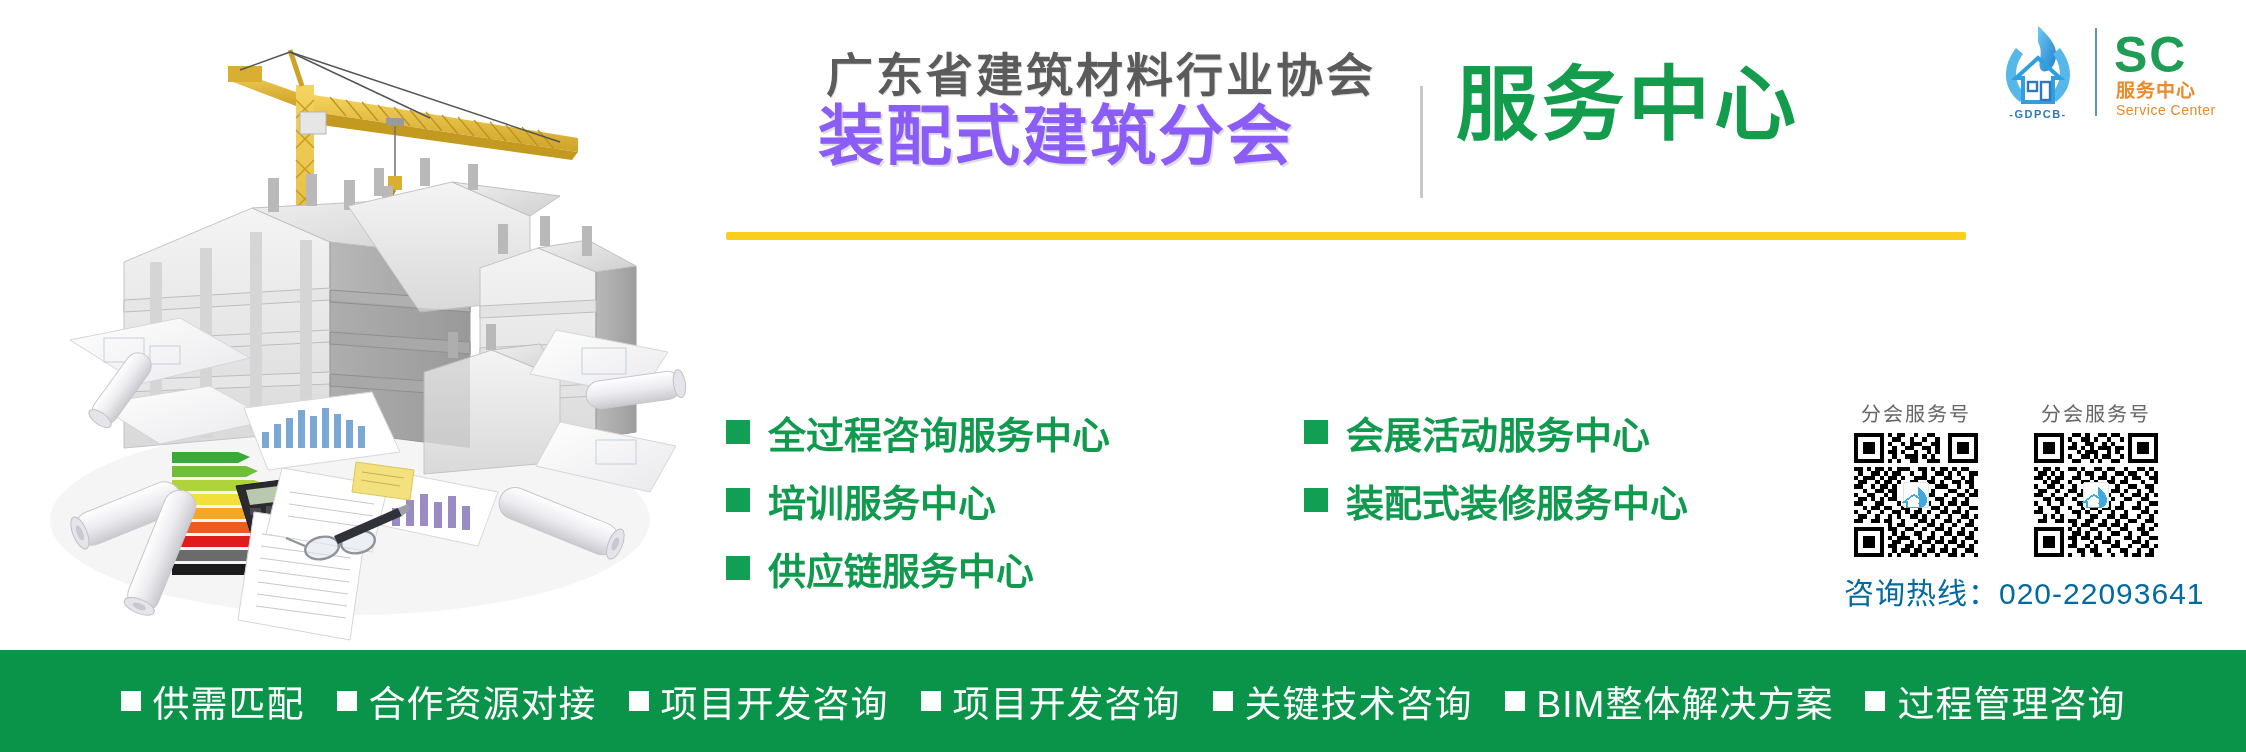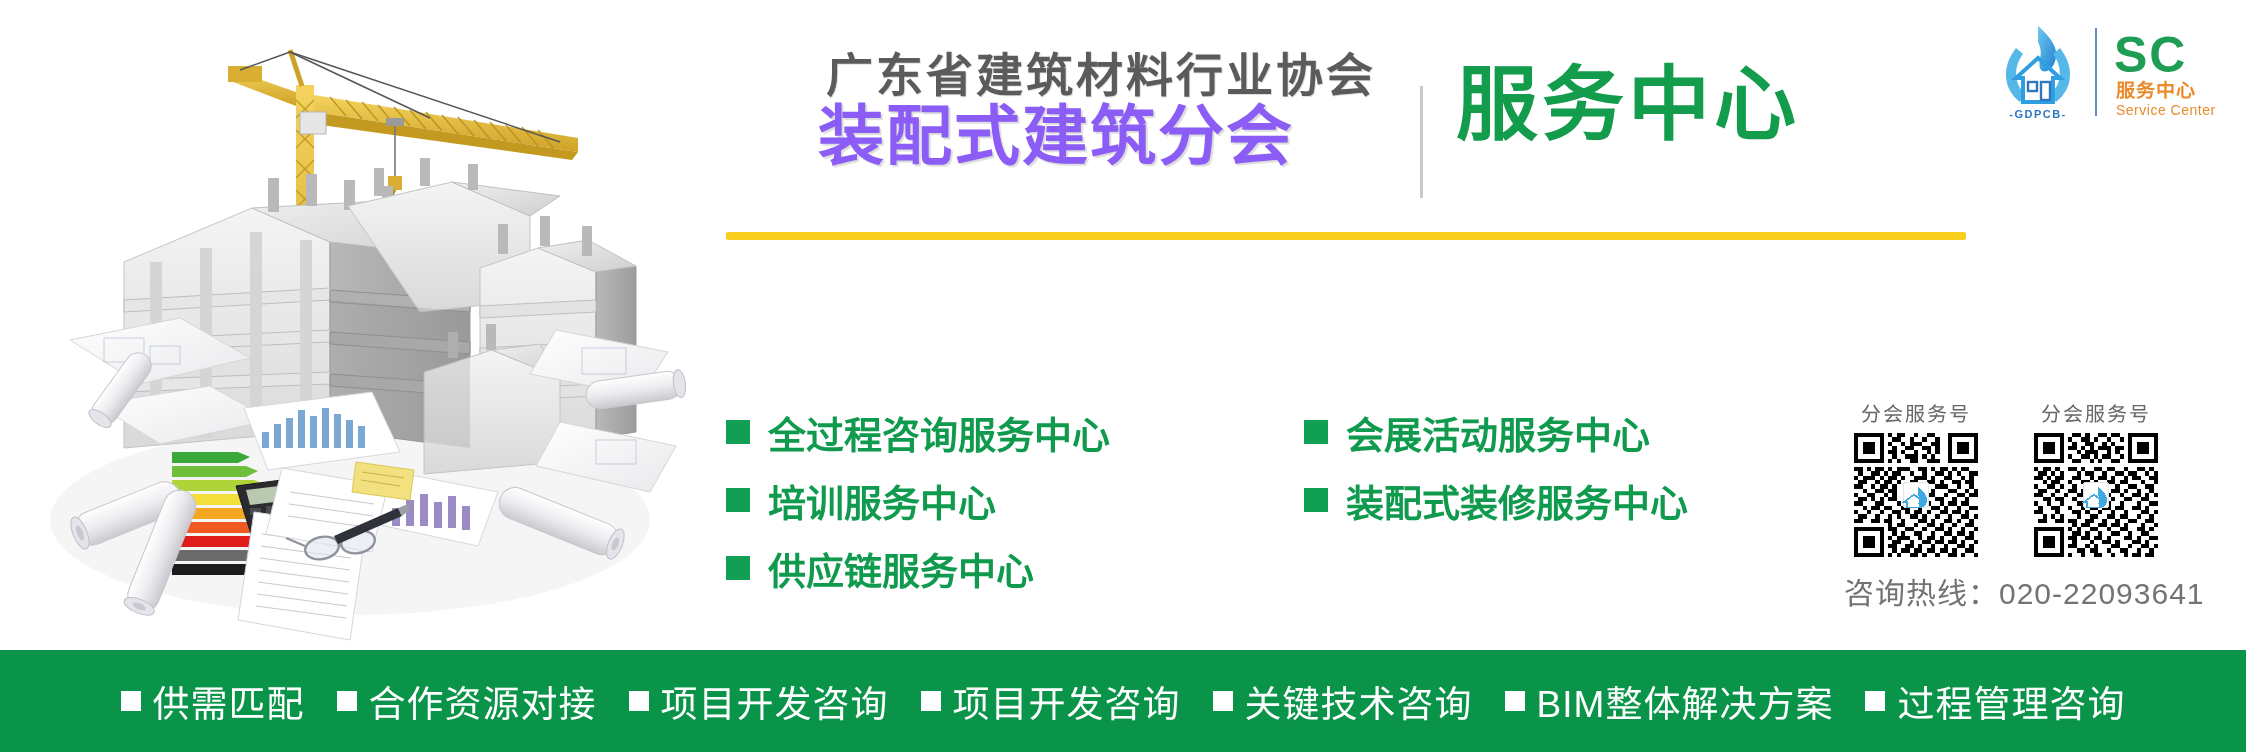--- a/index.html
+++ b/index.html
@@ -76,21 +76,21 @@
   .qr-block { position:absolute; left:1838px; top:398px; width:390px; }
   .qr-pair { display:flex; gap:24px; justify-content:flex-start; }
   .qr-cell { width:156px; }
   .qr-label {
     font-size:20px; color:#666; text-align:center;
     letter-spacing:2px; margin-bottom:6px; white-space:nowrap;
   }
   .qr-img { width:124px; height:124px; margin:0 auto; position:relative; }
   .qr-img svg { display:block; width:100%; height:100%; }
   .hotline {
-    margin-top:12px; font-size:30px; color:#737373;
+    margin-top:12px; font-size:30px; color:#0369a1;
     letter-spacing:1px; white-space:nowrap; text-align:left;
     padding-left:6px;
   }
 
   
   .footer-bar {
     position:absolute; left:0; top:650px; width:2246px; height:102px;
     background:#0a9449; display:flex; align-items:center;
     justify-content:center; gap:0;
   }

